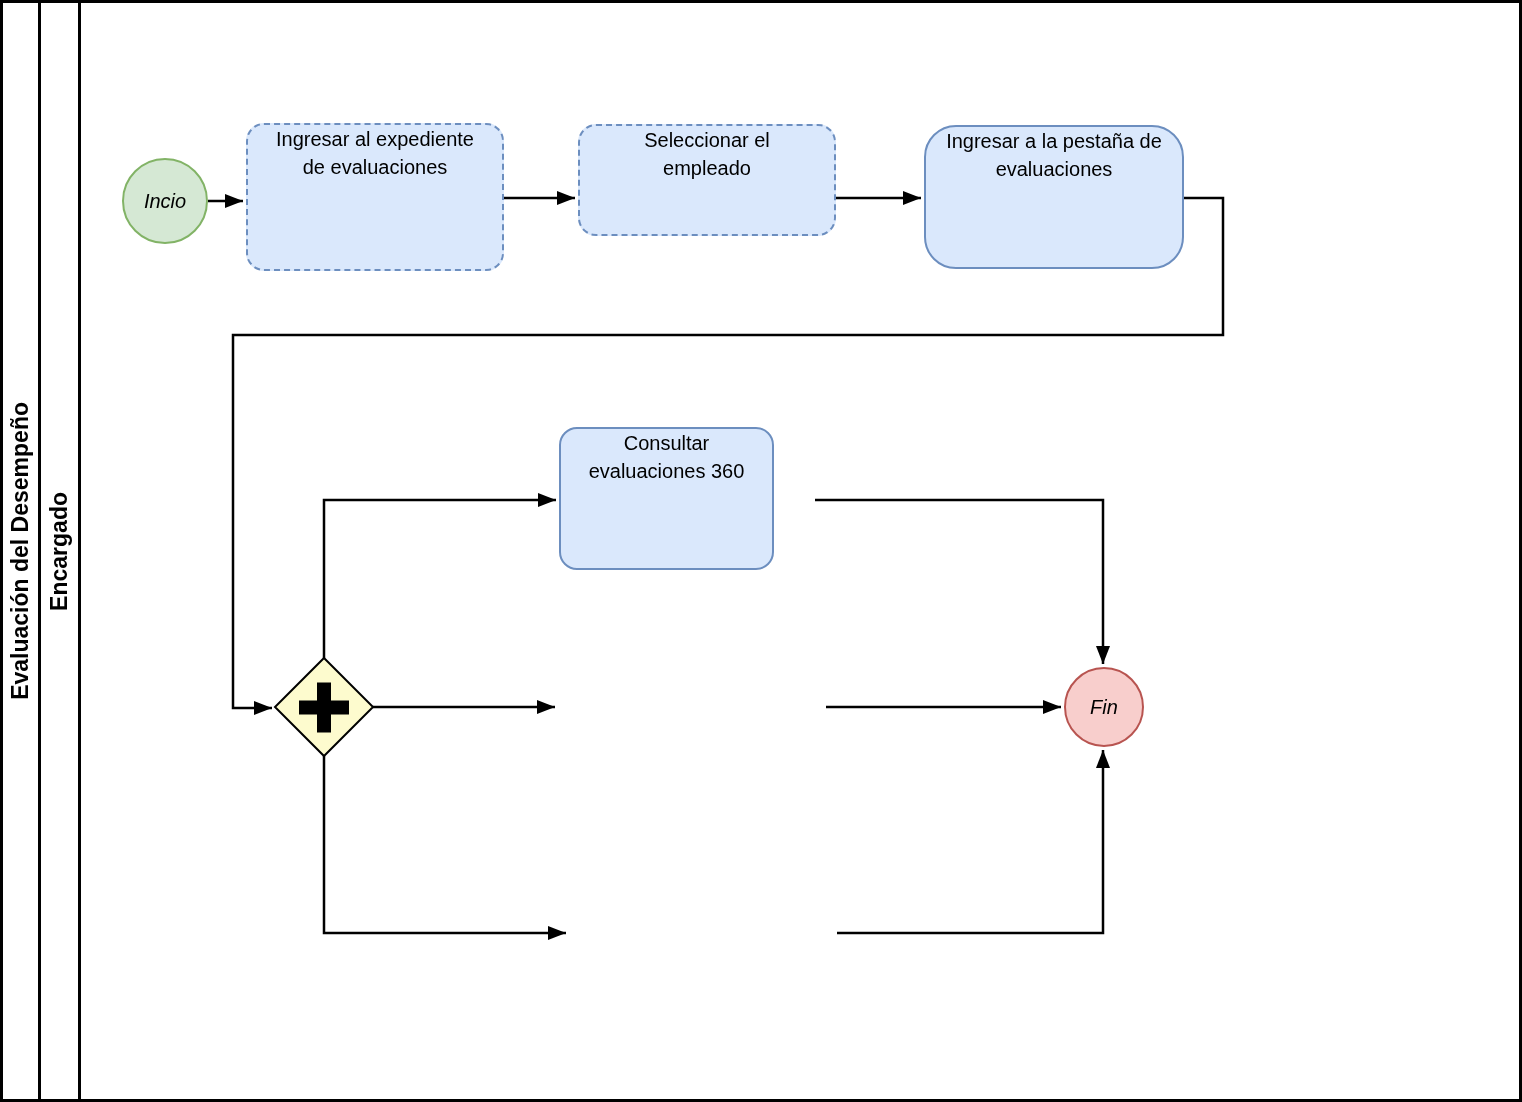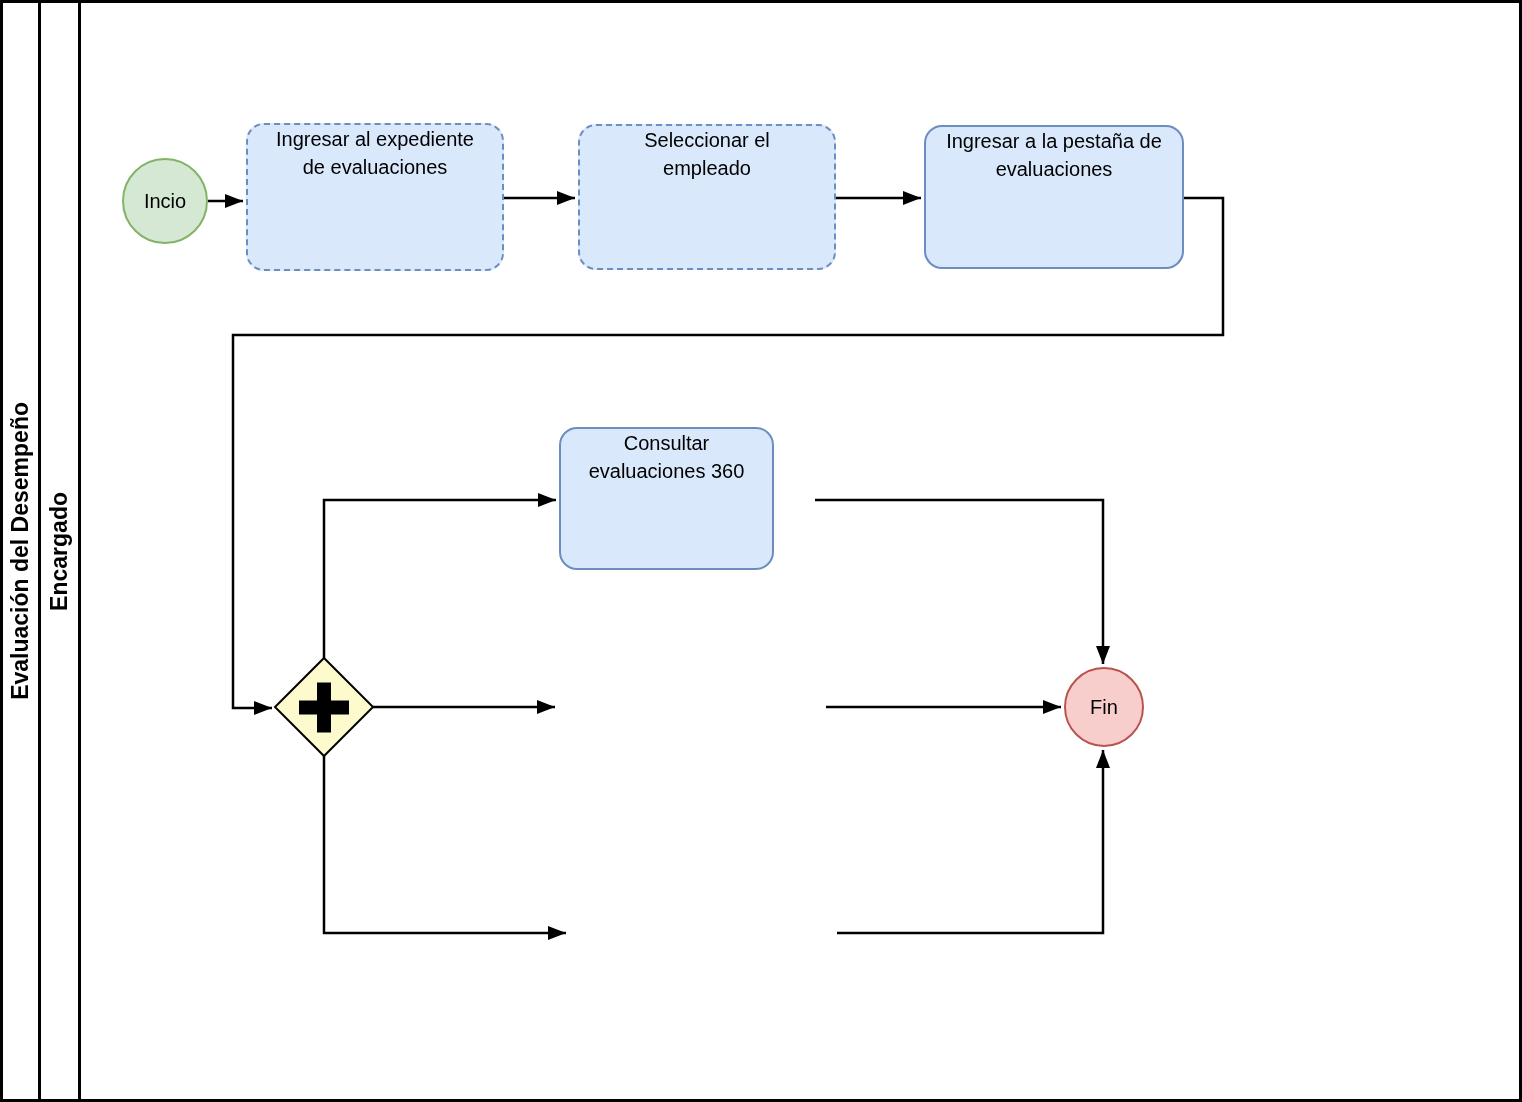--- a/index.html
+++ b/index.html
@@ -33,21 +33,21 @@
   .plus-bar{fill:#000000;}
   .task{
     position:absolute; display:flex; align-items:flex-start; justify-content:center;
     text-align:center; background:var(--task-fill);
     border:2px solid var(--task-stroke); border-radius:18px;
     font-size:20px; line-height:1.4; color:var(--text); padding:0 20px;
   }
   .task.dashed{border-style:dashed;}
   .event{
     position:absolute; display:flex; align-items:center; justify-content:center;
-    border-radius:50%; font-size:20px; color:var(--text); text-align:center;
+    border-radius:50%; font-size:20px; color:var(--text); text-align:center;font-style:italic;
   }
   .event.start{background:var(--start-fill); border:2px solid var(--start-stroke);}
   .event.end{background:var(--end-fill); border:2px solid var(--end-stroke);}
 </style>
 </head>
 <body>
 
 <div class="canvas">
 
   <div class="pool-col pool-title-col">
@@ -85,25 +85,25 @@
   </svg>
 
   <div class="event start" style="left:119px; top:155px; width:86px; height:86px;">
     <span>Incio</span>
   </div>
 
   <div class="task dashed" style="left:243px; top:120px; width:258px; height:148px;">
     <span>Ingresar al expediente de evaluaciones</span>
   </div>
 
-  <div class="task dashed" style="left:575px; top:121px; width:258px; height:146px;">
+  <div class="task dashed" style="left:575px; top:121px; width:258px; height:112px;">
     <span>Seleccionar el empleado</span>
   </div>
 
-  <div class="task" style="left:921px; top:122px; width:260px; height:144px;">
+  <div class="task" style="left:921px; top:122px; width:260px; height:144px;border-radius:32px;">
     <span>Ingresar a la pestaña de evaluaciones</span>
   </div>
 
   <div class="task" style="left:556px; top:424px; width:215px; height:143px;">
     <span>Consultar evaluaciones 360</span>
   </div>
 
 
 
   <div class="event end" style="left:1061px; top:664px; width:80px; height:80px;justify-content:center;">

